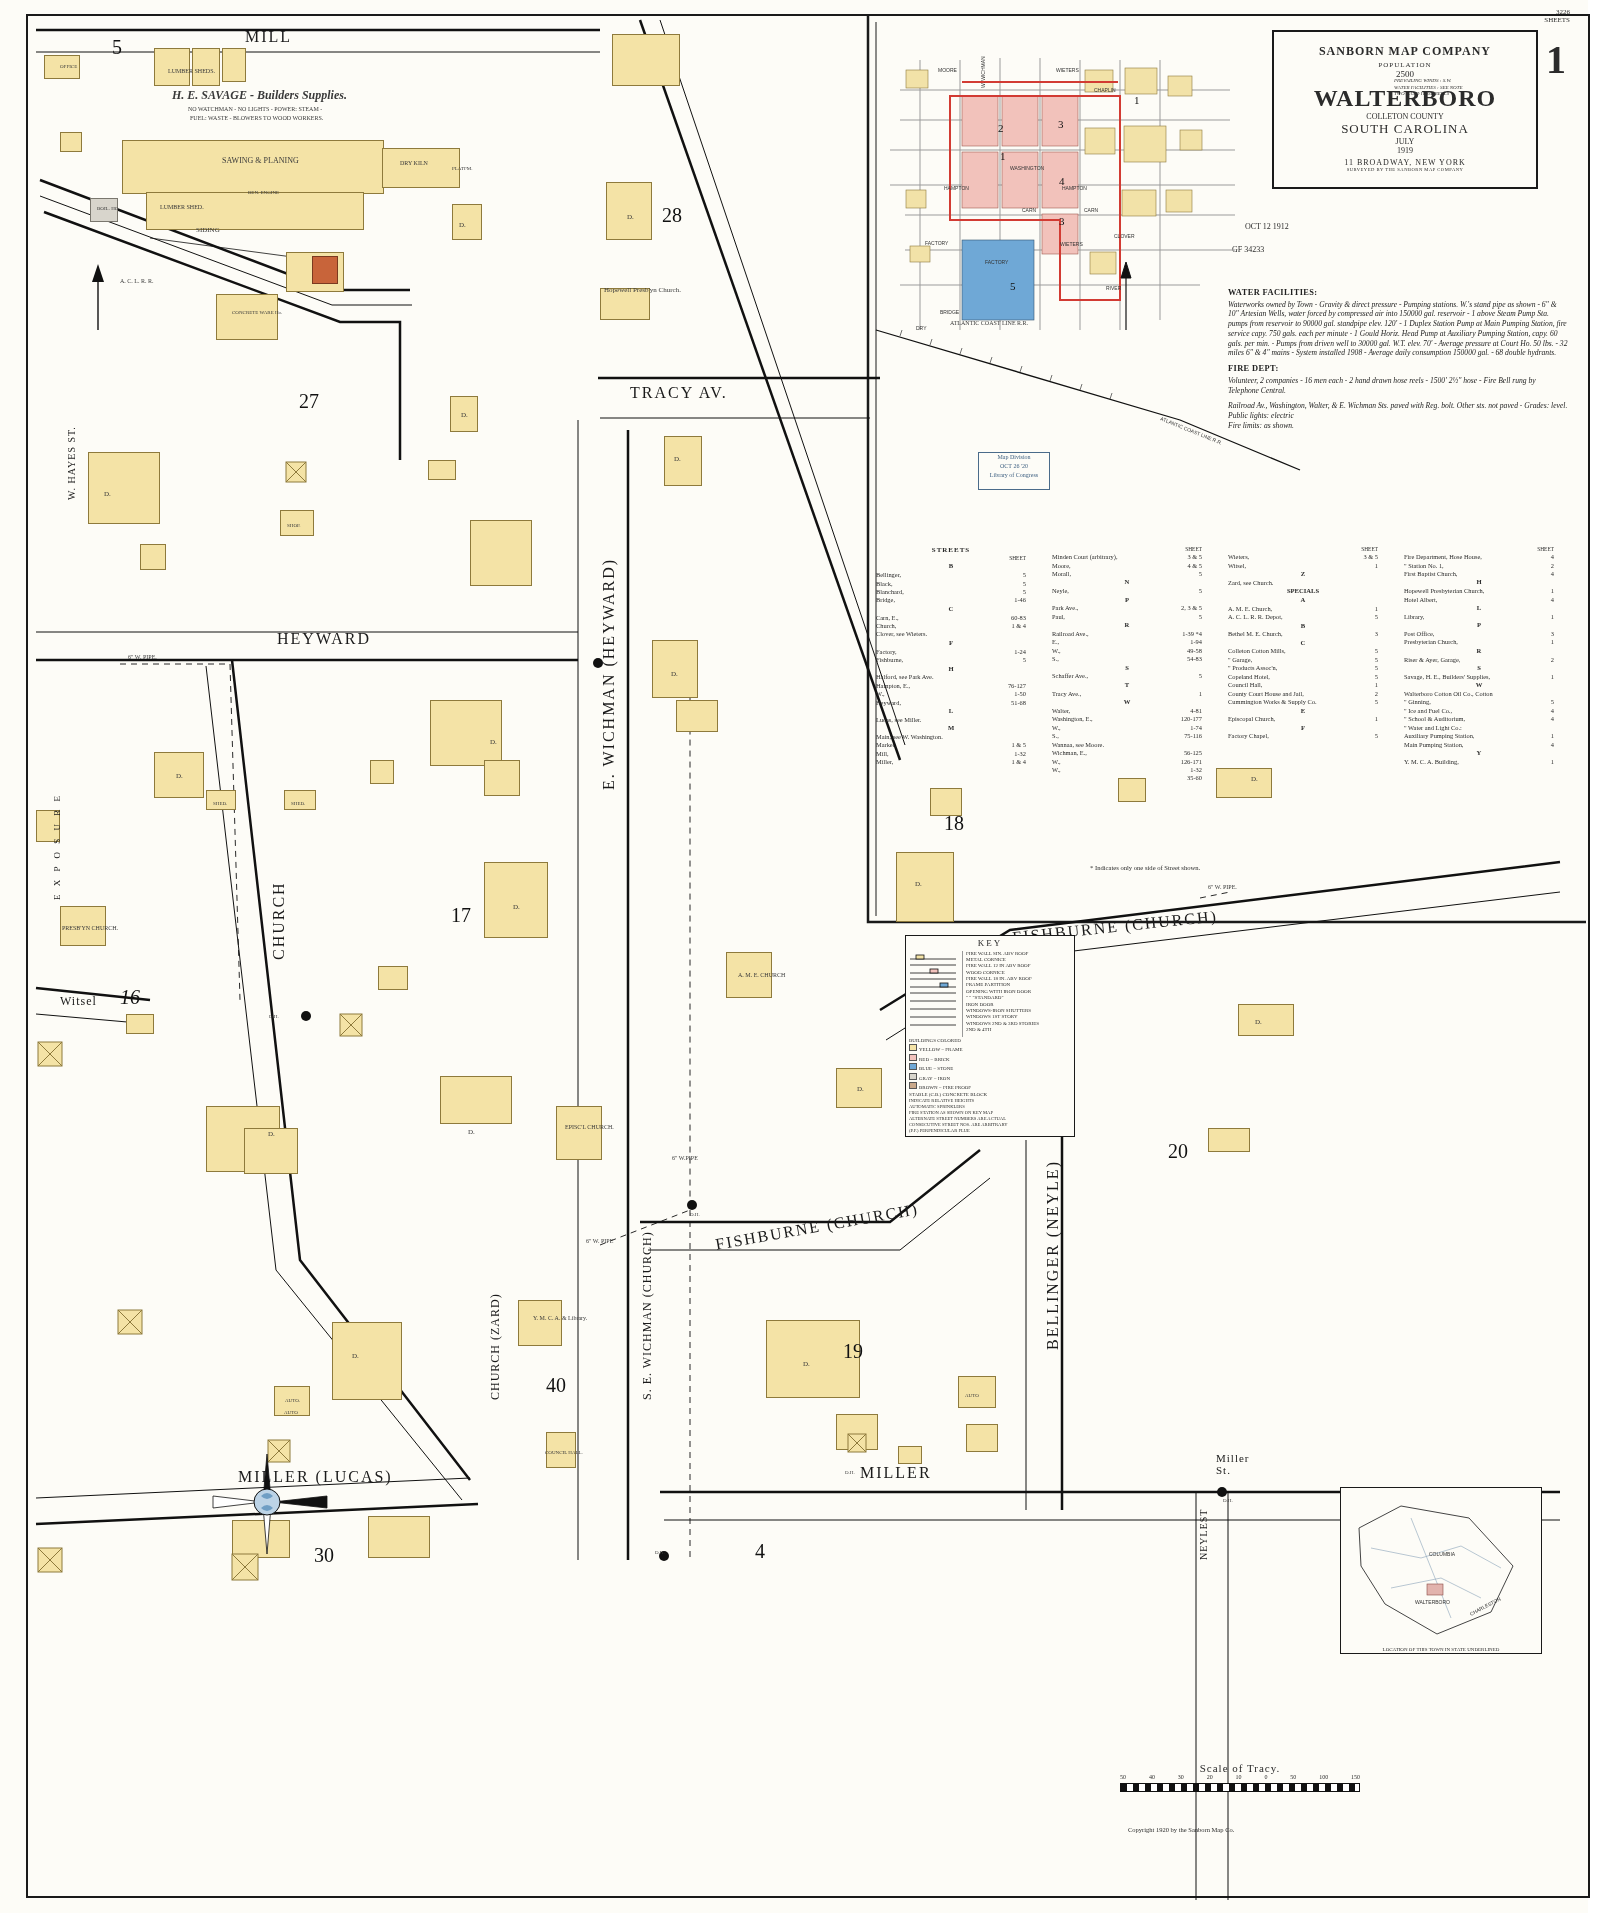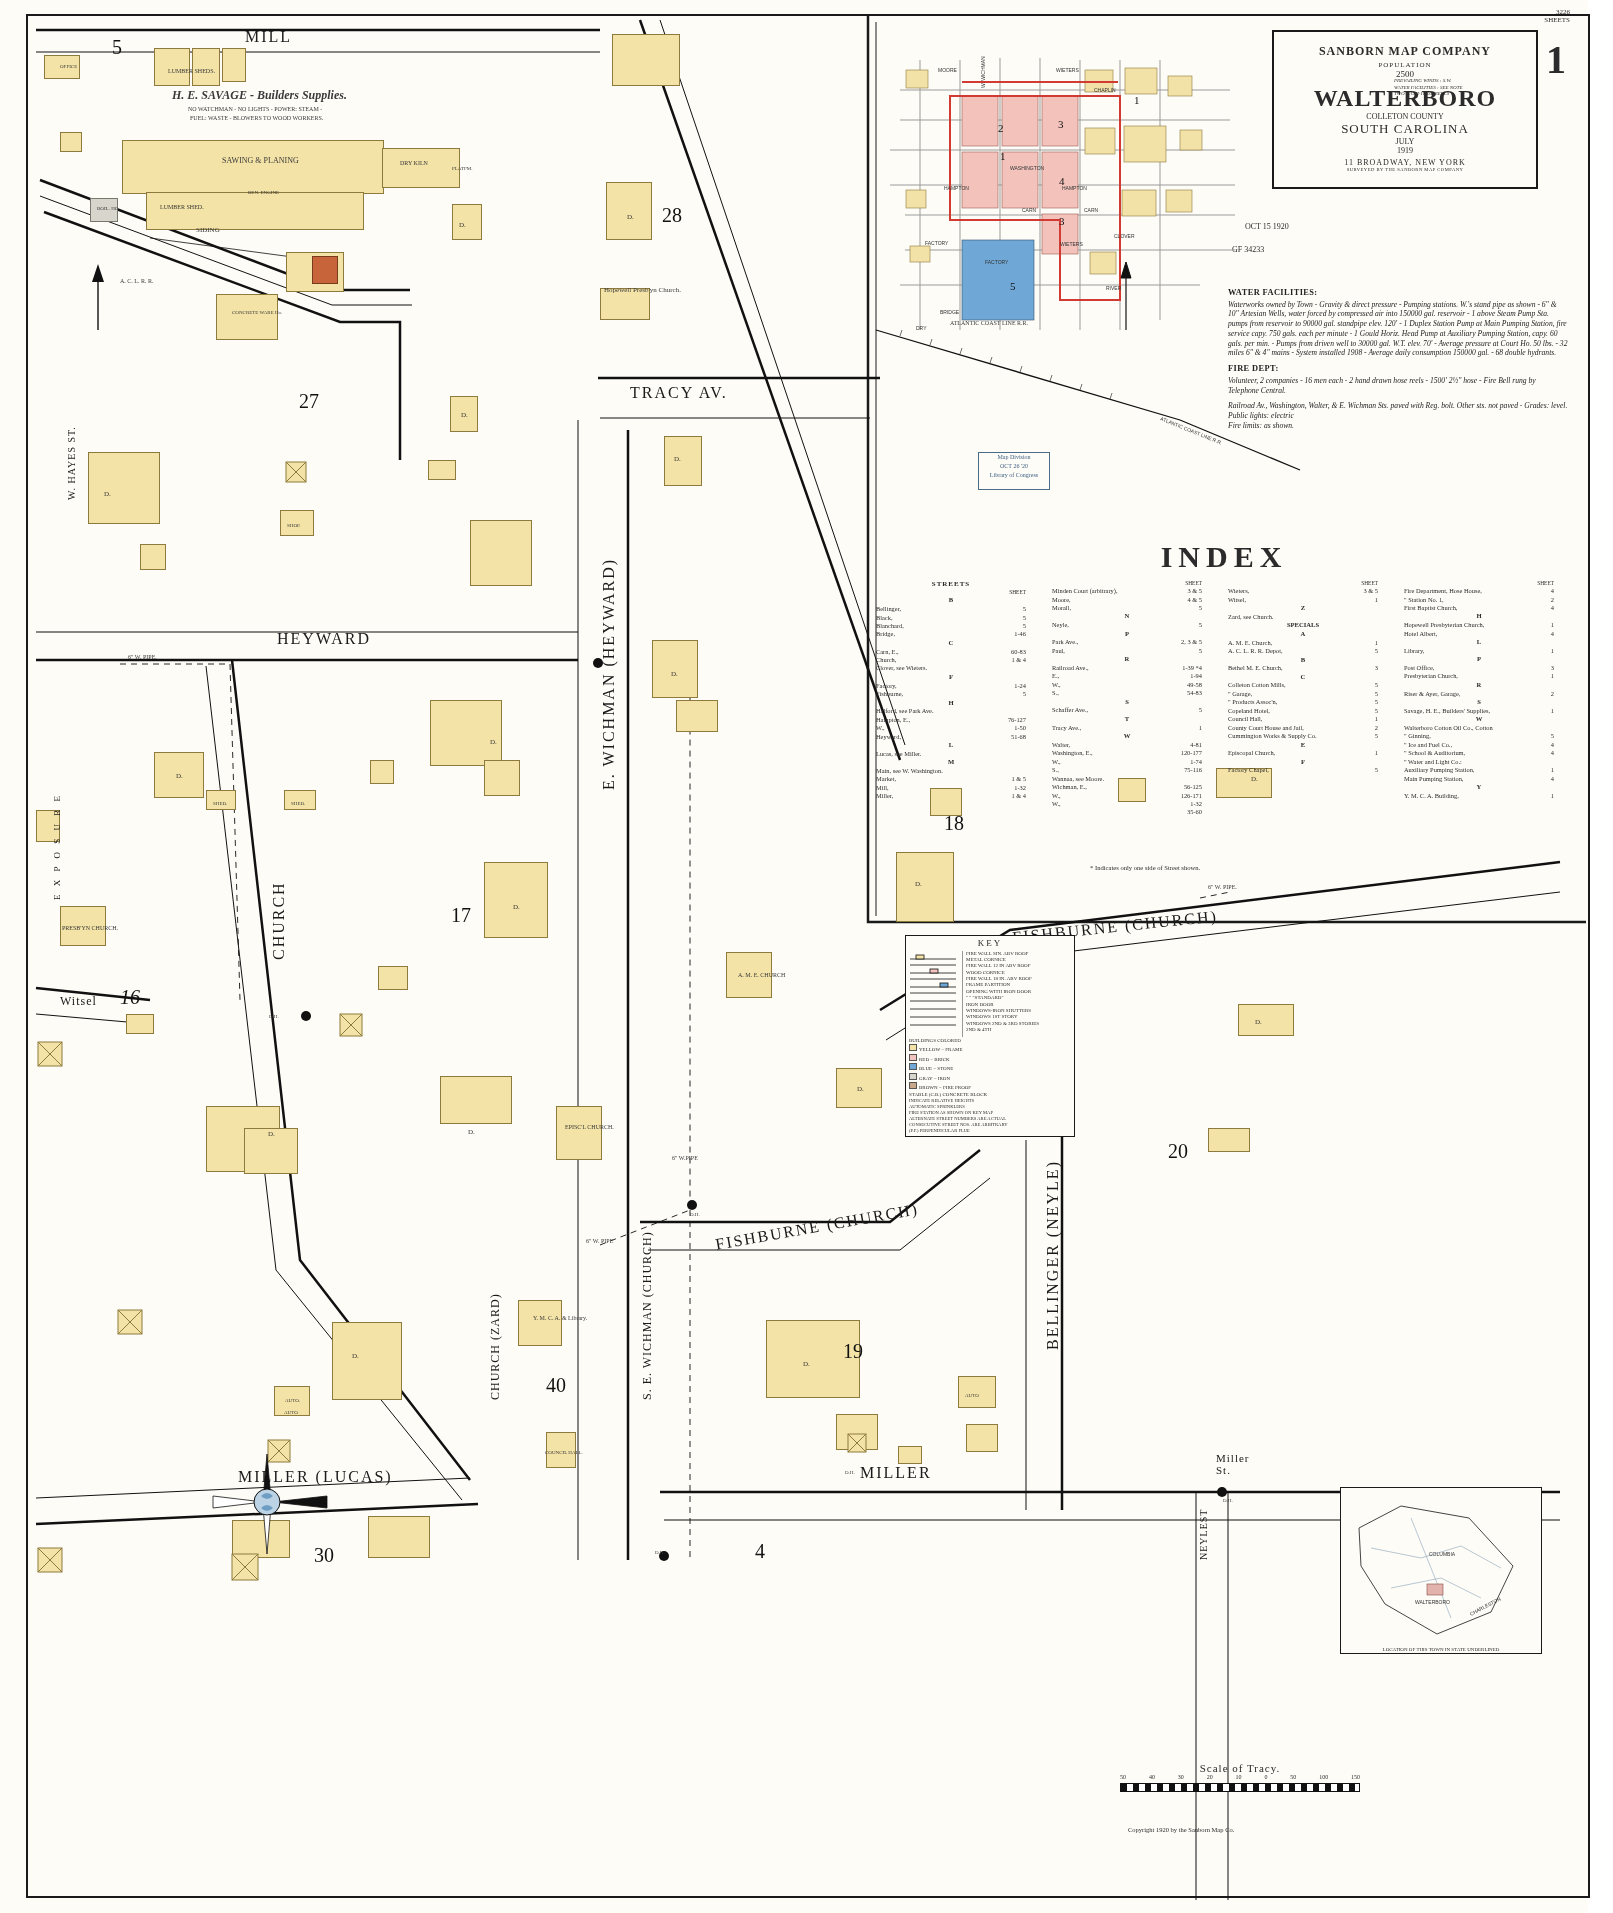--- a/index.html
+++ b/index.html
@@ -99,21 +99,21 @@
 TWO HAND HOSE REELS</div>
     <div class="town">WALTERBORO</div>
     <div class="cty">COLLETON COUNTY</div>
     <div class="state">SOUTH CAROLINA</div>
     <div class="dt">JULY</div>
     <div class="dt">1919</div>
     <div class="addr">11 BROADWAY, NEW YORK</div>
     <div style="font-size:4.6px;letter-spacing:.5px;">SURVEYED BY THE SANBORN MAP COMPANY</div>
   </div>
   <div id="sheetno">1</div>
-  <div id="dateStamp">OCT 15 1920</div>
+  <div id="dateStamp">OCT 12 1912</div>
   <div id="gfno">GF 34233</div>
 
   <div id="notes">
     <h4>WATER FACILITIES:</h4>
     <p>Waterworks owned by Town - Gravity &amp; direct pressure - Pumping stations. W.'s stand pipe as shown - 6" &amp; 10" Artesian Wells, water forced by compressed air into 150000 gal. reservoir - 1 above Steam Pump Sta. pumps from reservoir to 90000 gal. standpipe elev. 120' - 1 Duplex Station Pump at Main Pumping Station, fire service capy. 750 gals. each per minute - 1 Gould Horiz. Head Pump at Auxiliary Pumping Station, capy. 60 gals. per min. - Pumps from driven well to 30000 gal. W.T. elev. 70' - Average pressure at Court Ho. 50 lbs. - 32 miles 6" &amp; 4" mains - System installed 1908 - Average daily consumption 150000 gal. - 68 double hydrants.</p>
     <h4>FIRE DEPT:</h4>
     <p>Volunteer, 2 companies - 16 men each - 2 hand drawn hose reels - 1500' 2½" hose - Fire Bell rung by Telephone Central.</p>
     <p style="white-space:pre-line">Railroad Av., Washington, Walter, &amp; E. Wichman Sts. paved with Reg. bolt. Other sts. not paved - Grades: level.
 Public lights: electric
 Fire limits: as shown.</p>
@@ -485,21 +485,20 @@
       <div class="lbl" style="left: 1208px; top: 884px; font-size: 6px;">6" W. PIPE.</div>
       <div class="lbl" style="left: 672px; top: 1155px; font-size: 6px;">6" W.PIPE</div>
       <div class="lbl" style="left: 269px; top: 1014px; font-size: 5px;">D.H.</div>
       <div class="lbl" style="left: 690px; top: 1212px; font-size: 5px;">D.H.</div>
       <div class="lbl" style="left: 1223px; top: 1498px; font-size: 5px;">D.H.</div>
       <div class="lbl" style="left: 655px; top: 1550px; font-size: 5px;">D.H.</div>
       <div class="lbl" style="left: 845px; top: 1470px; font-size: 5px;">D.H.</div>
     </div>
 
   <div id="indexbox">
-    <div class="ititle">INDEX</div>
     <div id="indexcols" style="position:relative;height:330px;margin-top:6px;">
         <div class="idxcol" style="left: 0px; top: 0px;">
           <div class="hd">STREETS</div>
           <div style="text-align: right; font-size: 5.4px;">SHEET</div>
           <div class="ltr">B</div>
           <div class="idxrow">
             <span>Bellinger,</span>
             <span>5</span>
           </div>
           <div class="idxrow">

